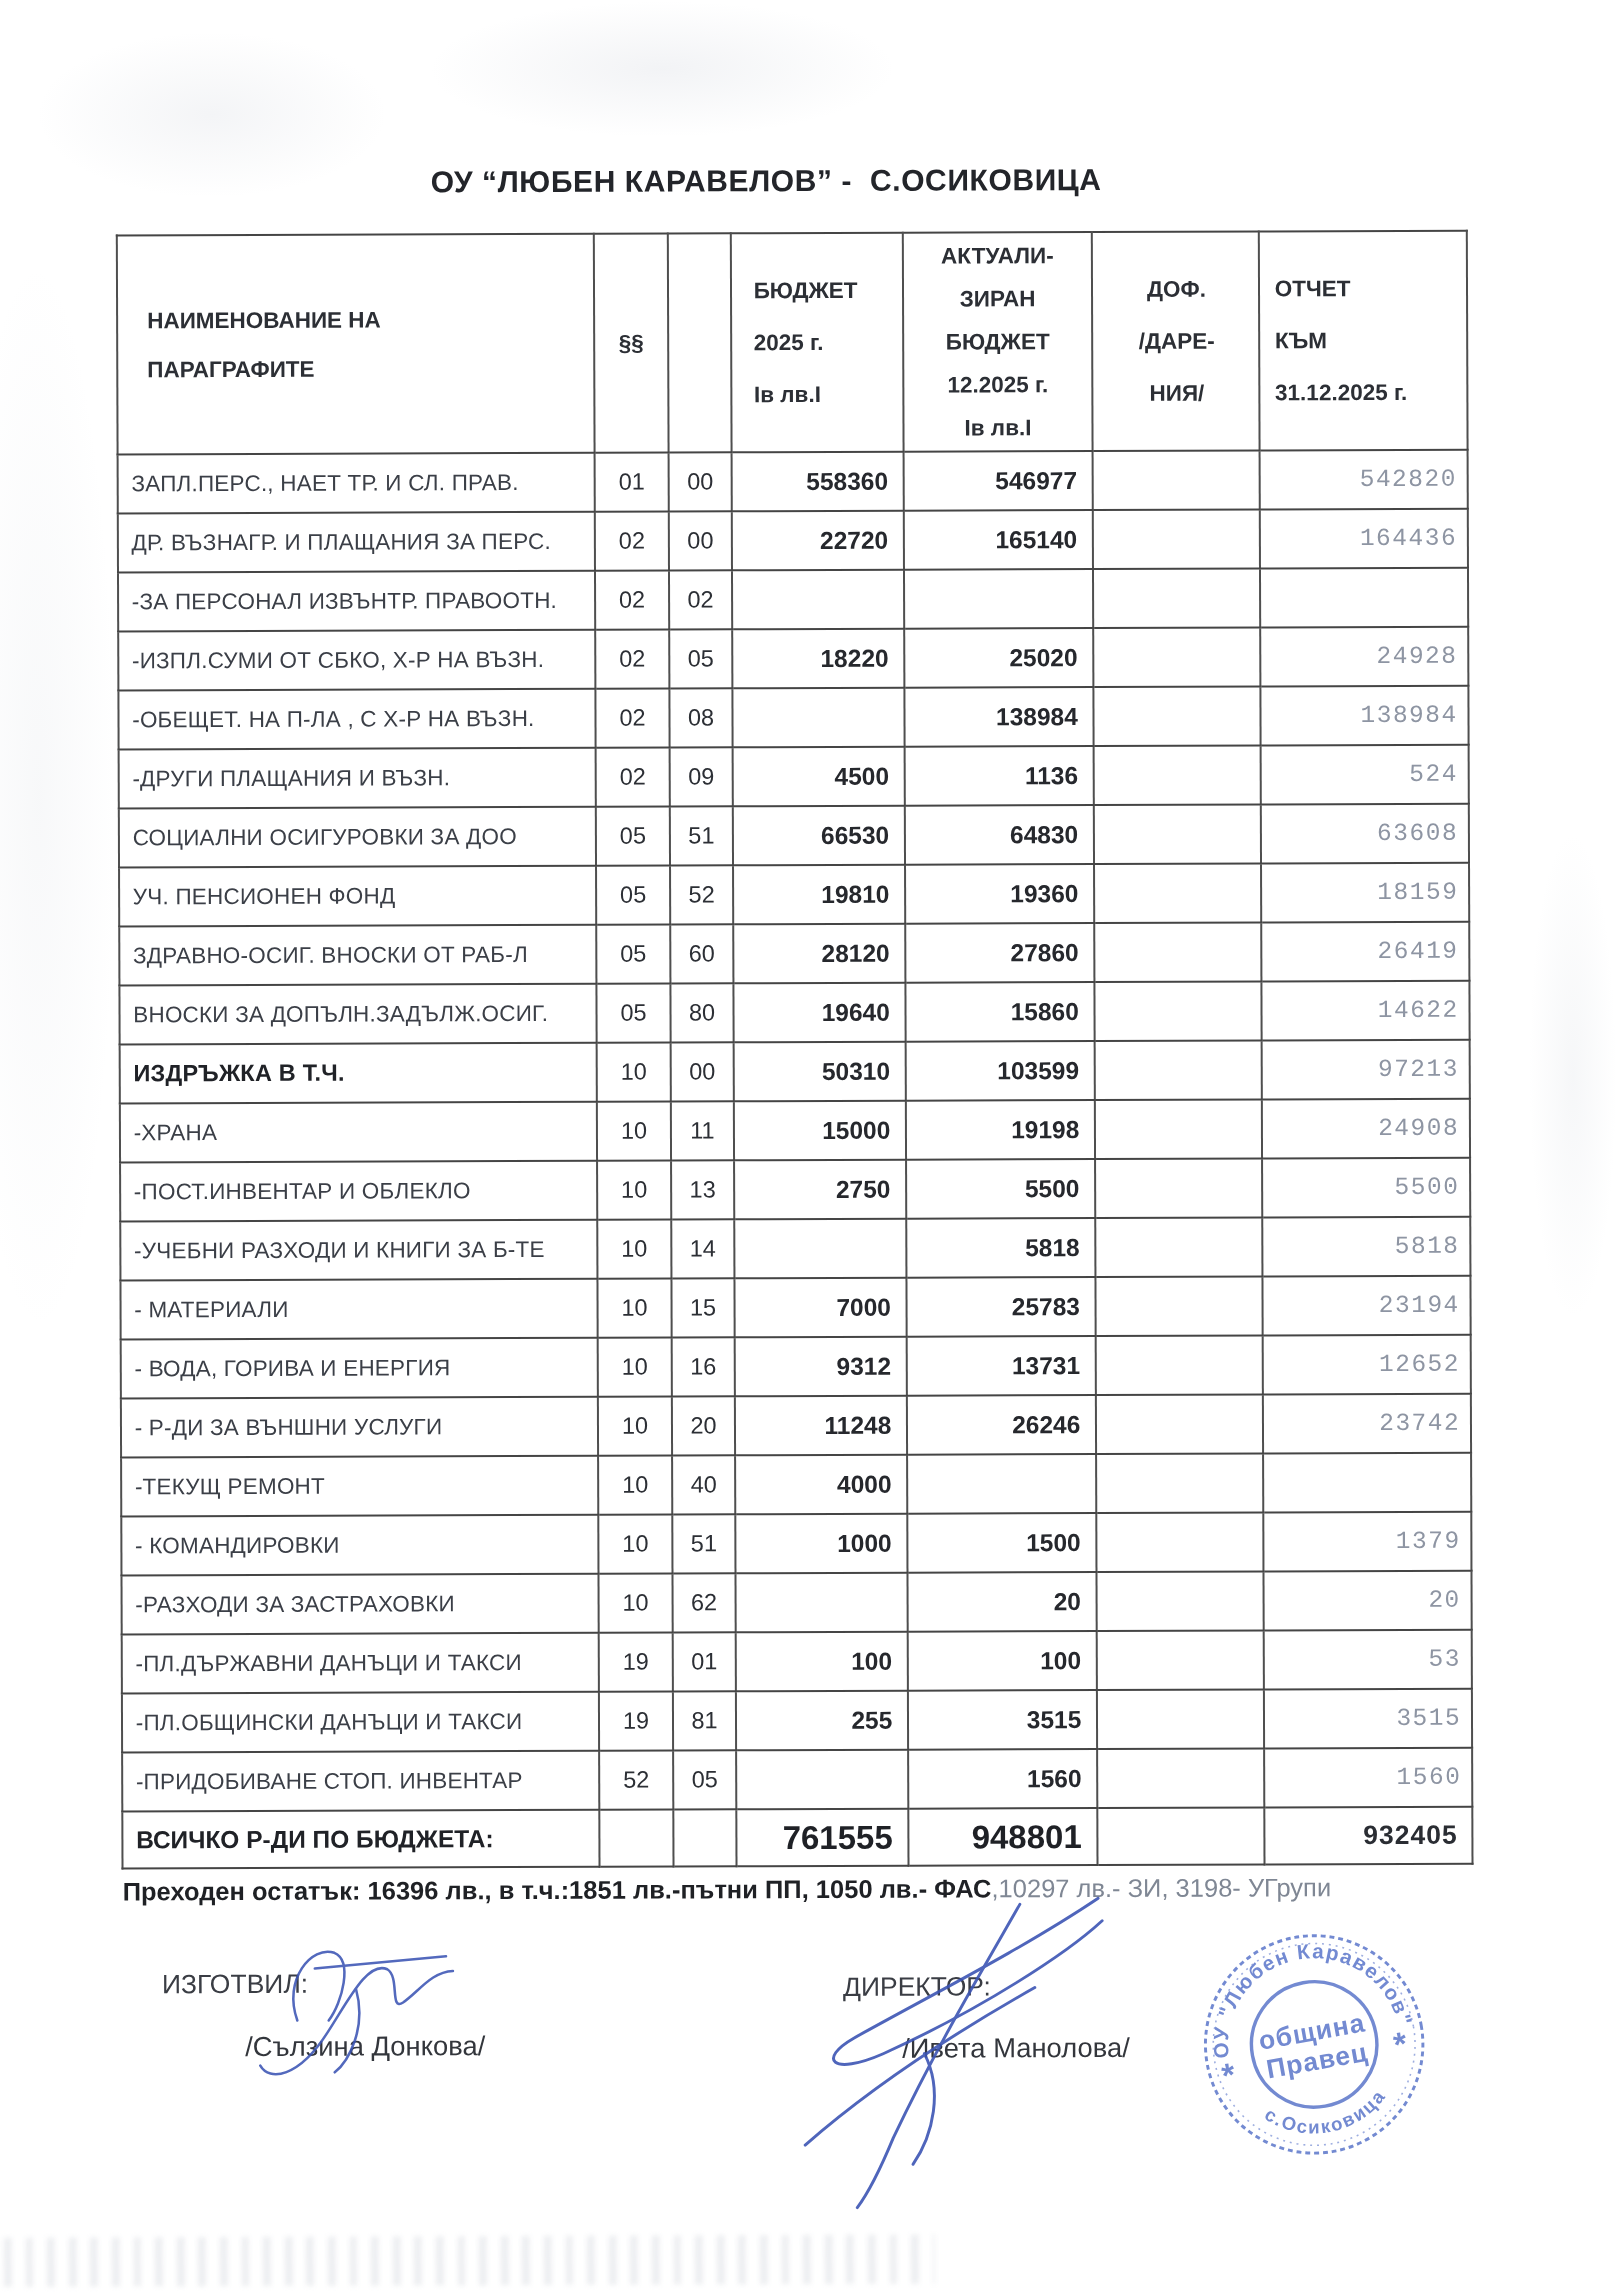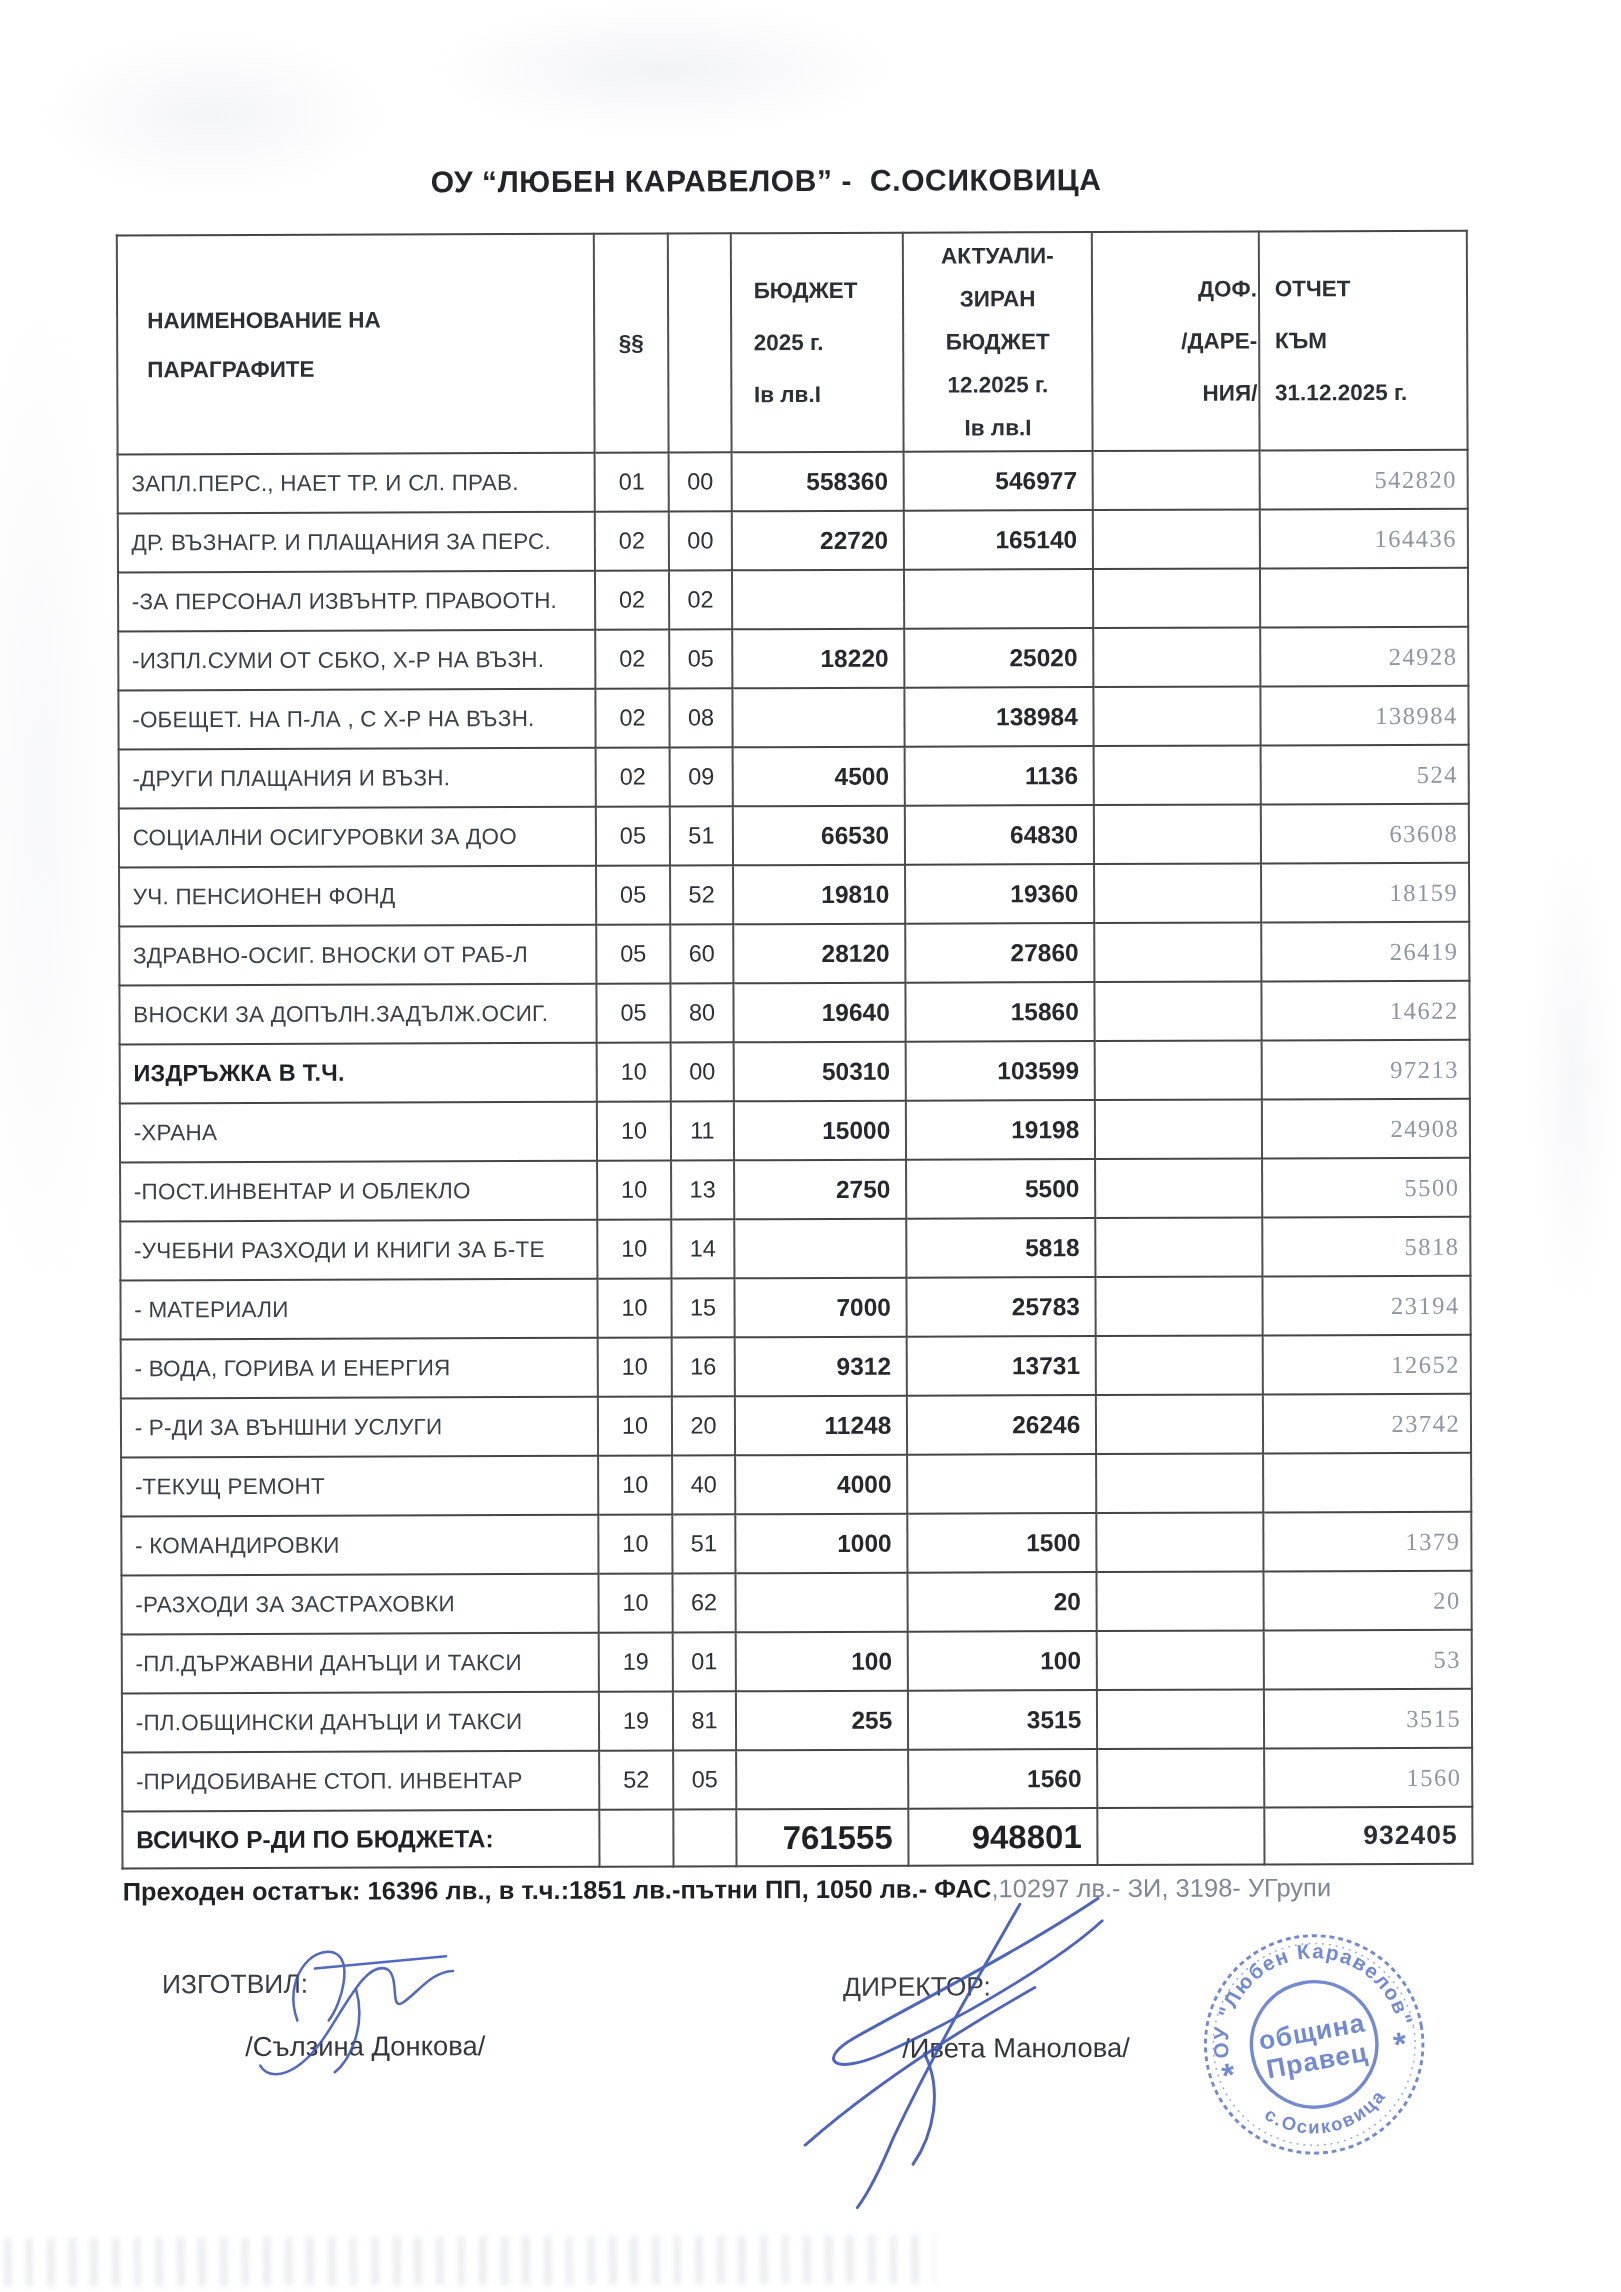--- a/index.html
+++ b/index.html
@@ -37,28 +37,28 @@
   }
   .budget thead tr{height:219px;}
   .budget tbody tr{height:59px;}
   .budget tfoot tr{height:57px;}
 
   .budget th{font-weight:bold;font-size:22.5px;color:#2c2f35;white-space:pre-line;}
   .th-name{text-align:left;padding-left:29px;line-height:49px;}
   .th-par{text-align:center;font-size:26.5px;font-weight:normal;}
   .th-budget{text-align:left;padding-left:21.6px;line-height:52px;}
   .th-actual{text-align:center;line-height:43px;}
-  .th-dof{text-align:right;padding-left:3px;line-height:52px;}
+  .th-dof{text-align:center;padding-left:3px;line-height:52px;}
   .th-report{text-align:left;padding-left:14.7px;line-height:52px;}
 
   .c-label{text-align:left;padding-left:12.7px;font-size:22.5px;color:#3b3f47;letter-spacing:0.2px;}
   .c-code{text-align:center;font-size:23.5px;color:#2c2f35;}
   .c-num{text-align:right;padding-right:14.7px;font-size:24.5px;color:#26282d;font-weight:600;}
   .c-rep{text-align:right;padding-right:9.8px;font-size:24.5px;color:#8e95a3;
-         font-family:Liberation Serif, serif;letter-spacing:1.5px;}
+         font-family:Liberation Mono, monospace;letter-spacing:1.5px;}
   tr.bold .c-label{font-weight:bold;font-size:23.5px;color:#202227;}
 
   .t-label{text-align:left;padding-left:12.7px;font-size:24.5px;font-weight:bold;color:#202227;}
   .t-num{text-align:right;padding-right:14.7px;font-size:33px;font-weight:bold;color:#1f2126;}
   .t-rep{text-align:right;padding-right:13.7px;font-size:26.5px;font-weight:bold;color:#2a2d33;letter-spacing:1px;margin-top:48px;}
 
   .footer-note{
     position:absolute;left:120px;top:1875px;width:1411px;
     font-size:25.5px;white-space:pre;
   }

